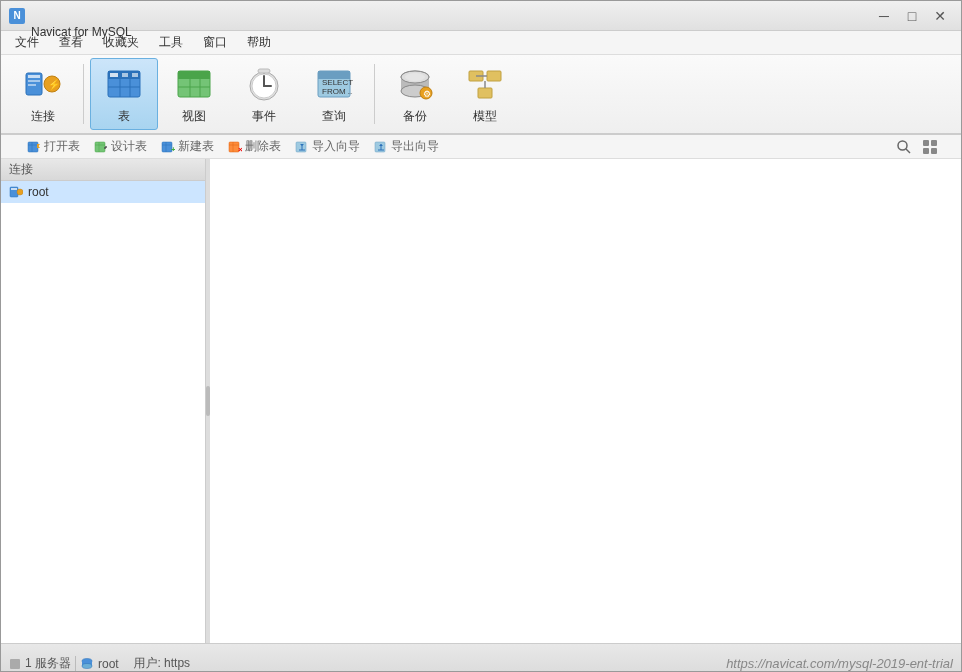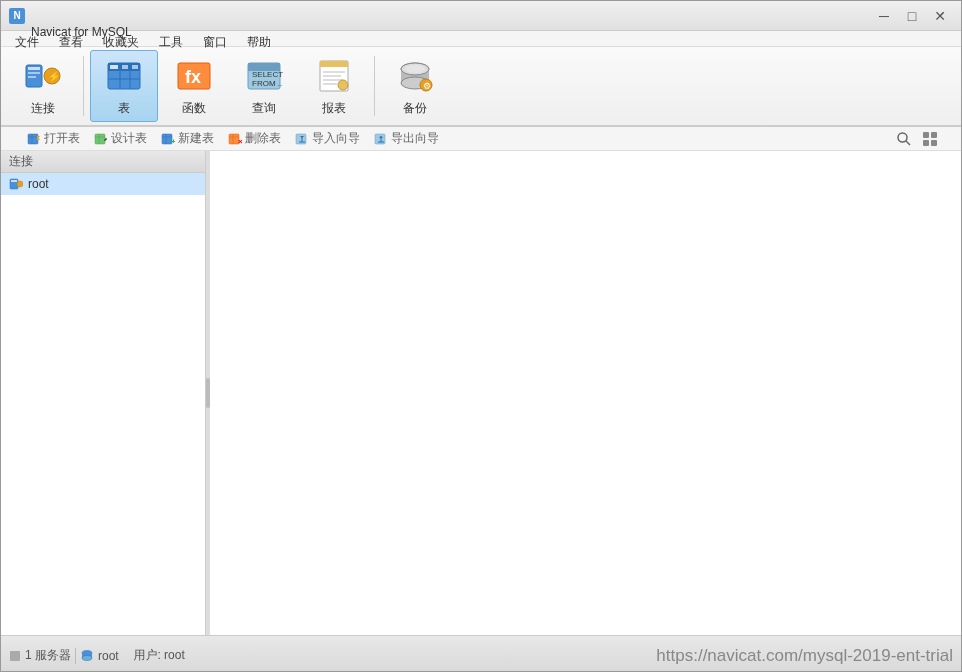--- a/index.html
+++ b/index.html
@@ -54,21 +54,21 @@
       justify-content: center;
       font-size: 14px;
       cursor: pointer;
       border-radius: 2px;
       color: #555;
     }
 
     
     .menu-bar {
       background: #f5f5f5;
-      height: 16px;
+      height: 24px;
       display: flex;
       align-items: flex-start;
       padding: 0 4px;
       border-bottom: 1px solid #ddd;
     }
     .menu-item {
       padding: 2px 10px;
       font-size: 12px;
       color: #333;
       cursor: pointer;
@@ -269,21 +269,22 @@
       gap: 4px;
     }
     .status-sep {
       width: 1px;
       height: 16px;
       background: #bbb;
     }
     .status-right {
       margin-left: auto;
       color: #888;
-      font-size: 17px;
+      font-size: 13px;
+      font-style: italic;
     }
 
     
     svg { display: block; }
   </style>
 </head>
 <body>
 
 <div class="title-bar">
   <div class="title-bar-icon">N</div>
@@ -332,79 +333,93 @@
         <line x1="15" y1="14" x2="15" y2="32" stroke="#2a70b9" stroke-width="1"></line>
         <line x1="25" y1="14" x2="25" y2="32" stroke="#2a70b9" stroke-width="1"></line>
         <rect x="5" y="8" width="8" height="4" fill="white" opacity="0.8"></rect>
         <rect x="17" y="8" width="6" height="4" fill="white" opacity="0.6"></rect>
         <rect x="27" y="8" width="6" height="4" fill="white" opacity="0.6"></rect>
       </svg>
     </div>
     <span class="btn-label">表</span>
   </div>
 
-
   <div class="toolbar-btn">
     <div class="icon-wrap">
       <svg width="38" height="38" viewBox="0 0 38 38">
-        <rect x="3" y="6" width="32" height="26" rx="2" fill="#fd8d3c" stroke="#e06010" stroke-width="1"></rect>
-        <text x="10" y="26" font-size="18" fill="white" font-weight="bold">fx</text>
-      </svg>
-    </div>
-    <span class="btn-label">函数</span>
-  </div>
-
+        <rect x="3" y="6" width="32" height="26" rx="2" fill="#74c476" stroke="#4aa44a" stroke-width="1"></rect>
+        <rect x="3" y="6" width="32" height="8" fill="#4aa44a"></rect>
+        <line x1="3" y1="22" x2="35" y2="22" stroke="#4aa44a" stroke-width="1"></line>
+        <line x1="15" y1="14" x2="15" y2="32" stroke="#4aa44a" stroke-width="1"></line>
+        <line x1="25" y1="14" x2="25" y2="32" stroke="#4aa44a" stroke-width="1"></line>
+      </svg>
+    </div>
+    <span class="btn-label">视图</span>
+  </div>
+
+
+  <div class="toolbar-btn">
+    <div class="icon-wrap">
+      <svg width="38" height="38" viewBox="0 0 38 38">
+        <circle cx="19" cy="21" r="14" fill="#e0e0e0" stroke="#aaa" stroke-width="1"></circle>
+        <circle cx="19" cy="21" r="12" fill="white" stroke="#ccc" stroke-width="1"></circle>
+        <line x1="19" y1="21" x2="19" y2="11" stroke="#555" stroke-width="2" stroke-linecap="round"></line>
+        <line x1="19" y1="21" x2="26" y2="21" stroke="#555" stroke-width="2" stroke-linecap="round"></line>
+        <line x1="19" y1="9" x2="19" y2="6" stroke="#aaa" stroke-width="1.5"></line>
+        <rect x="13" y="4" width="12" height="4" rx="2" fill="#ddd" stroke="#bbb" stroke-width="1"></rect>
+      </svg>
+    </div>
+    <span class="btn-label">事件</span>
+  </div>
 
   <div class="toolbar-btn">
     <div class="icon-wrap">
       <svg width="38" height="38" viewBox="0 0 38 38">
         <rect x="3" y="6" width="32" height="26" rx="2" fill="#9ecae1" stroke="#6a9ec1" stroke-width="1"></rect>
         <rect x="3" y="6" width="32" height="8" fill="#6a9ec1"></rect>
         <text x="7" y="20" font-size="8" fill="#333">SELECT *</text>
         <text x="7" y="29" font-size="8" fill="#333">FROM ...</text>
       </svg>
     </div>
     <span class="btn-label">查询</span>
   </div>
 
-  <div class="toolbar-btn">
-    <div class="icon-wrap">
-      <svg width="38" height="38" viewBox="0 0 38 38">
-        <rect x="5" y="4" width="28" height="30" rx="1" fill="white" stroke="#aaa" stroke-width="1"></rect>
-        <rect x="5" y="4" width="28" height="6" fill="#e8c060"></rect>
-        <rect x="8" y="14" width="22" height="2" fill="#ddd"></rect>
-        <rect x="8" y="18" width="18" height="2" fill="#ddd"></rect>
-        <rect x="8" y="22" width="20" height="2" fill="#ddd"></rect>
-        <rect x="8" y="26" width="14" height="2" fill="#ddd"></rect>
-
-        <circle cx="28" cy="28" r="5" fill="#e8c060" stroke="#c0a040" stroke-width="1"></circle>
-      </svg>
-    </div>
-    <span class="btn-label">报表</span>
-  </div>
 
   <div class="toolbar-sep"></div>
 
   <div class="toolbar-btn">
     <div class="icon-wrap">
       <svg width="38" height="38" viewBox="0 0 38 38">
         <ellipse cx="19" cy="12" rx="14" ry="6" fill="#aaa" stroke="#888" stroke-width="1"></ellipse>
         <rect x="5" y="12" width="28" height="14" fill="#bbb"></rect>
         <ellipse cx="19" cy="26" rx="14" ry="6" fill="#ccc" stroke="#888" stroke-width="1"></ellipse>
         <ellipse cx="19" cy="12" rx="14" ry="6" fill="#ddd" stroke="#888" stroke-width="1"></ellipse>
         <ellipse cx="19" cy="12" rx="10" ry="4" fill="#e8e8e8" opacity="0.7"></ellipse>
 
         <circle cx="30" cy="28" r="6" fill="#e8a020" stroke="#c08010" stroke-width="1"></circle>
         <text x="27" y="32" font-size="9" fill="white">⚙</text>
       </svg>
     </div>
     <span class="btn-label">备份</span>
   </div>
 
 
+  <div class="toolbar-btn">
+    <div class="icon-wrap">
+      <svg width="38" height="38" viewBox="0 0 38 38">
+        <rect x="3" y="6" width="14" height="10" rx="1" fill="#e0c060" stroke="#c0a040" stroke-width="1"></rect>
+        <rect x="21" y="6" width="14" height="10" rx="1" fill="#e0c060" stroke="#c0a040" stroke-width="1"></rect>
+        <rect x="12" y="23" width="14" height="10" rx="1" fill="#e0c060" stroke="#c0a040" stroke-width="1"></rect>
+        <line x1="10" y1="11" x2="21" y2="11" stroke="#888" stroke-width="1.5"></line>
+        <line x1="19" y1="16" x2="19" y2="23" stroke="#888" stroke-width="1.5"></line>
+
+      </svg>
+    </div>
+    <span class="btn-label">模型</span>
+  </div>
 
 </div>
 
 <div class="sub-toolbar">
   <div class="sub-btn">
     <span class="mini-icon">
       <svg width="14" height="14" viewBox="0 0 14 14">
         <rect x="1" y="2" width="10" height="10" rx="1" fill="#4a90d9" stroke="#2a70b9" stroke-width="0.5"></rect>
         <line x1="1" y1="5" x2="11" y2="5" stroke="#2a70b9" stroke-width="0.5"></line>
         <line x1="5" y1="2" x2="5" y2="12" stroke="#2a70b9" stroke-width="0.5"></line>
@@ -521,18 +536,18 @@
   </div>
   <div class="status-sep"></div>
   <div class="status-item">
     <svg width="14" height="14" viewBox="0 0 14 14">
       <ellipse cx="7" cy="4" rx="5" ry="2.5" fill="#4a90d9" stroke="#2a70b9" stroke-width="0.5"></ellipse>
       <rect x="2" y="4" width="10" height="5" fill="#4a90d9"></rect>
       <ellipse cx="7" cy="9" rx="5" ry="2.5" fill="#6baed6" stroke="#2a70b9" stroke-width="0.5"></ellipse>
     </svg>
     <span>root</span>
     &nbsp;&nbsp;
-    <span>用户: root</span>
+    <span>用户: https</span>
   </div>
   <div class="status-right">
     <span>https://navicat.com/mysql-2019-ent-trial</span>
   </div>
 </div>
 
 </body></html>

